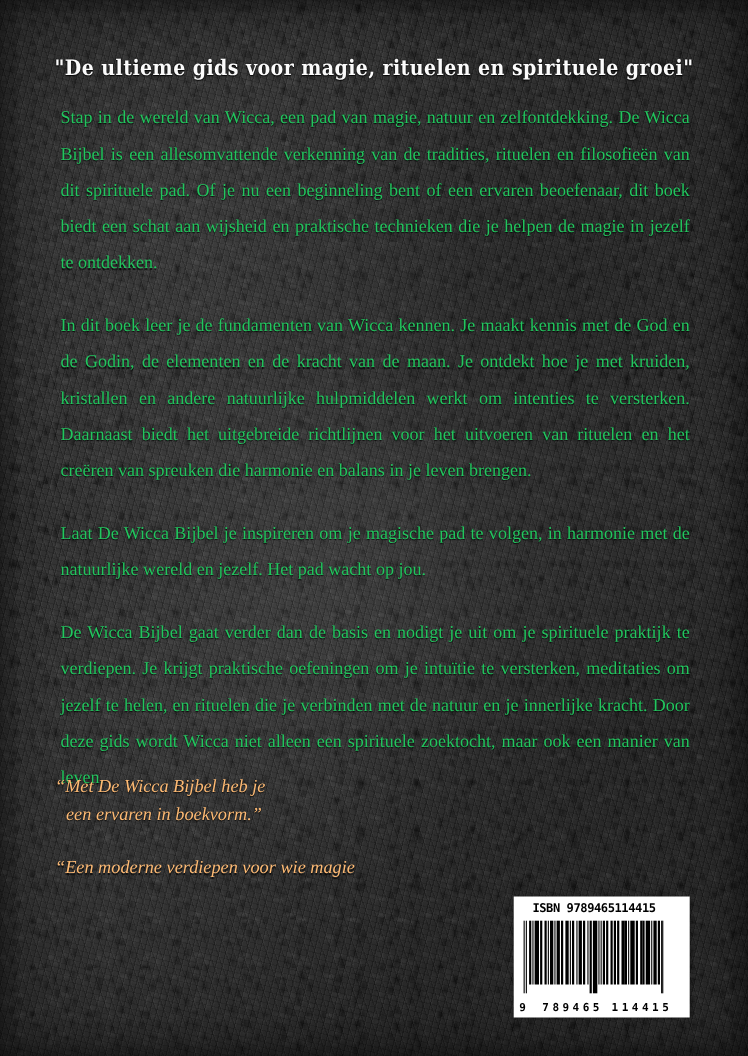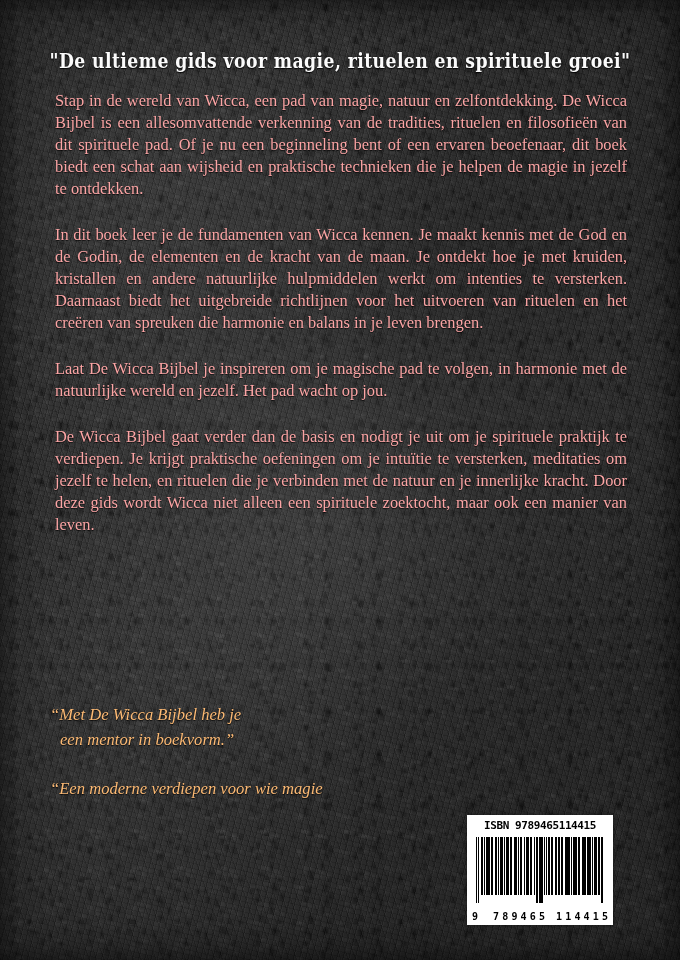--- a/index.html
+++ b/index.html
@@ -126,22 +126,22 @@
     position: absolute;
     left: 55px;
     top: 90px;
     width: 572px;
   }
 
   .para {
     text-align: justify;
     text-justify: inter-word;
     font-size: 16.4px;
-    line-height: 22px;
-    color: #fca5a5;
+    line-height: 33px;
+    color: #22c55e;
     margin: 0 0 24px 0;
     text-shadow: 0 1px 1px rgba(0,0,0,.8);
   }
 
   .para:last-child { margin-bottom: 0; }
 
   .quotes {
     position: absolute;
     left: 50px;
     top: 702px;
@@ -160,21 +160,21 @@
   .quote .l2 {
     display: block;
     padding-left: 10px;
   }
 
   
   .barcode-box {
     position: absolute;
     left: 467px;
     top: 815px;
-    width: 146px;
+    width: 160px;
     height: 110px;
     background: #ffffff;
     box-shadow: 0 0 4px rgba(0,0,0,.45);
   }
 
   .isbn-text {
     position: absolute;
     top: 4px;
     left: 0;
     width: 146px;
@@ -247,21 +247,21 @@
     <div class="body-block">
       <p class="para">Stap in de wereld van Wicca, een pad van magie, natuur en zelfontdekking. De Wicca Bijbel is een allesomvattende verkenning van de tradities, rituelen en filosofieën van dit spirituele pad. Of je nu een beginneling bent of een ervaren beoefenaar, dit boek biedt een schat aan wijsheid en praktische technieken die je helpen de magie in jezelf te ontdekken.</p>
       <p class="para">In dit boek leer je de fundamenten van Wicca kennen. Je maakt kennis met de God en de Godin, de elementen en de kracht van de maan. Je ontdekt hoe je met kruiden, kristallen en andere natuurlijke hulpmiddelen werkt om intenties te versterken. Daarnaast biedt het uitgebreide richtlijnen voor het uitvoeren van rituelen en het creëren van spreuken die harmonie en balans in je leven brengen.</p>
       <p class="para">Laat De Wicca Bijbel je inspireren om je magische pad te volgen, in harmonie met de natuurlijke wereld en jezelf. Het pad wacht op jou.</p>
       <p class="para">De Wicca Bijbel gaat verder dan de basis en nodigt je uit om je spirituele praktijk te verdiepen. Je krijgt praktische oefeningen om je intuïtie te versterken, meditaties om jezelf te helen, en rituelen die je verbinden met de natuur en je innerlijke kracht. Door deze gids wordt Wicca niet alleen een spirituele zoektocht, maar ook een manier van leven.</p>
     </div>
 
     <div class="quotes">
       <div class="quote">
         <span class="l1">“Met De Wicca Bijbel heb je</span>
-        <span class="l2">een mentor in boekvorm.”</span>
+        <span class="l2">een ervaren in boekvorm.”</span>
       </div>
       <div class="quote">
         <span class="l1">“Een moderne verdiepen voor wie magie</span>
       </div>
     </div>
 
     <div class="barcode-box">
       <div class="isbn-text">ISBN 9789465114415</div>
       <div class="bars" id="bars">
           <span class="tall" style="width: 0.948148px;"></span>

